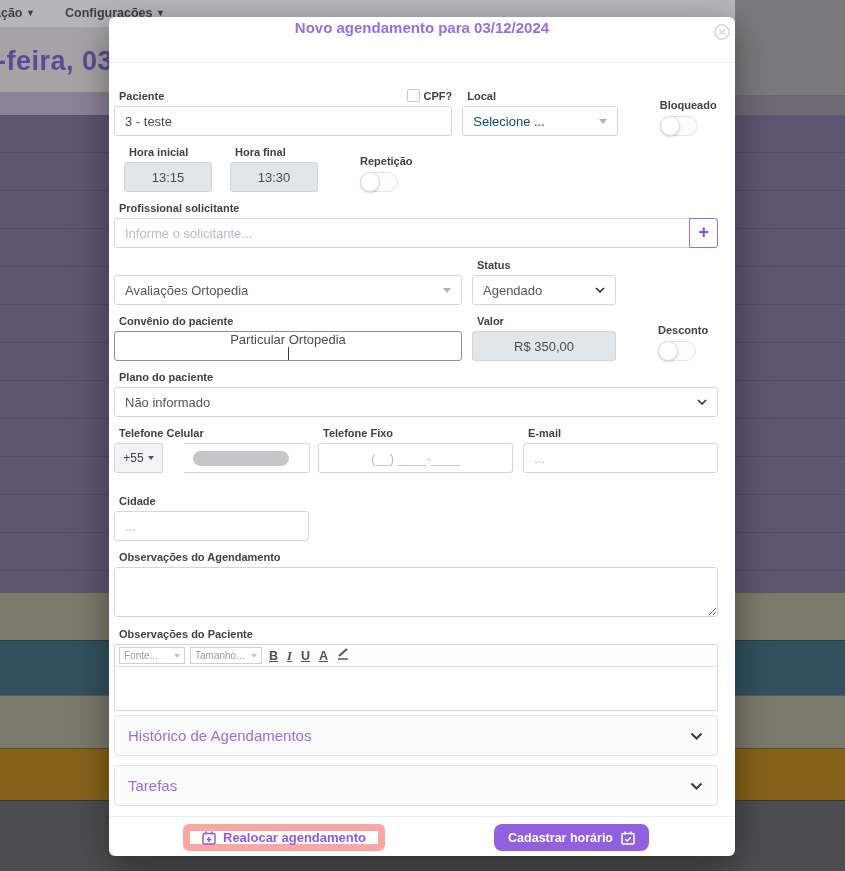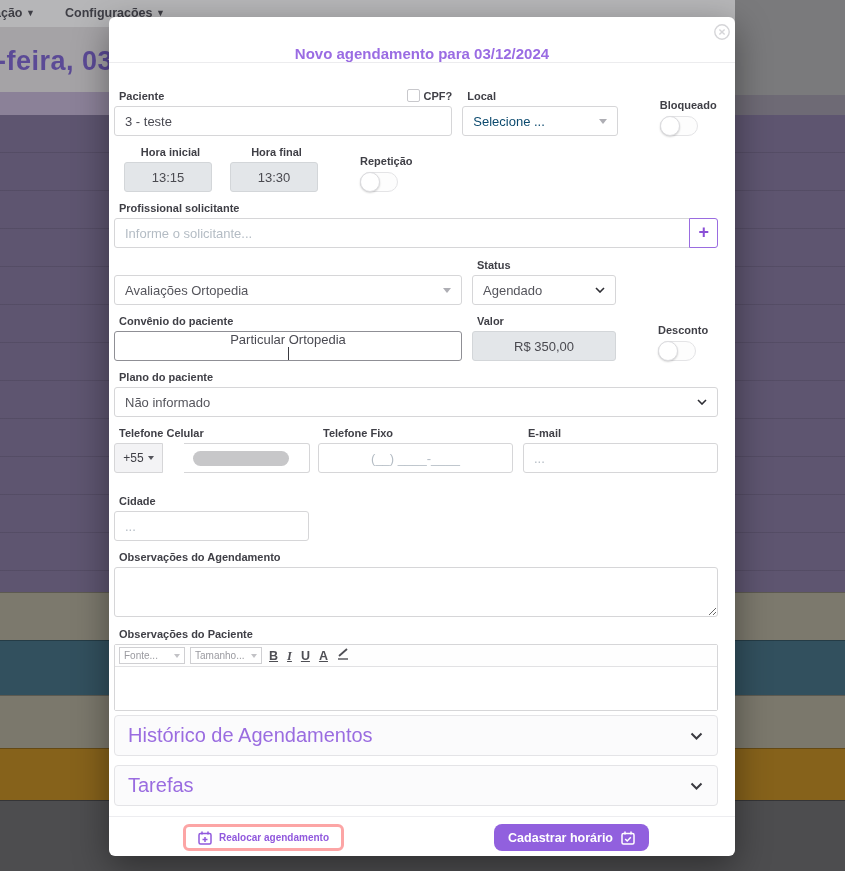--- a/index.html
+++ b/index.html
@@ -24,34 +24,34 @@
   .bg-menu { position:absolute; top:6px; font-size:12.5px; font-weight:700; color:#3e3e45; white-space:nowrap; cursor:pointer; }
   .bg-menu .tri { font-size:9px; vertical-align:1px; }
   .bg-menu1 { left:-6px; }
   .bg-menu2 { left:65px; }
   .bg-heading-text { position:absolute; top:46px; left:-3px; font-size:27px; font-weight:600; color:#5b4a96; white-space:nowrap; letter-spacing:.5px; }
 
   
   .modal { position:absolute; left:109px; top:17px; width:626px; height:839px;
            background:#fff; border-radius:6px; box-shadow:0 10px 35px rgba(0,0,0,.4); }
   .modal-header { position:relative; height:46px; border-bottom:1px solid #ececee;
-                  display:flex; align-items:flex-end; justify-content:center; }
+                  display:flex; align-items:flex-start; justify-content:center; }
   .modal-title { font-size:15px; font-weight:700; color:#9a6ce3; padding-top:2px; }
   .close-btn { position:absolute; top:6px; right:4px; width:18px; height:18px; cursor:pointer; }
 
   .modal-body { padding:26px 17px 0 5px; }
 
   .row { display:flex; align-items:flex-end; margin-bottom:10px; }
   .field { display:flex; flex-direction:column; }
   .field > label, .lbl { font-size:11px; font-weight:700; color:#3f3f46; margin:0 0 4px 0; padding-left:5px; white-space:nowrap; }
   .label-row { display:flex; justify-content:space-between; align-items:center; margin-bottom:4px; }
   .label-row .lbl { margin:0; }
 
   .w348{width:348px;} .w297{width:297px;} .w160{width:160px;} .w144{width:144px;}
-  .w196{width:196px;} .w195{width:195px;} .w88{width:88px;text-align:center;}
+  .w196{width:196px;} .w195{width:195px;} .w88{width:88px;}
   .ml8{margin-left:8px;} .ml10{margin-left:10px;} .ml18{margin-left:18px;} .mla{margin-left:auto;}
 
   input[type=text], .textbox {
     height:30px; border:1px solid #d6d6d8; border-radius:3px; background:#fff;
     padding:0 10px; font-size:13px; color:#4a4a52; font-family:"Liberation Sans",sans-serif;
     width:100%; outline:none;
   }
   input::placeholder { color:#b4bcc4; }
   .textbox { display:flex; align-items:center; }
   .textbox.focused { border-color:#8f8f95;flex-direction:column; }
@@ -98,28 +98,28 @@
   .mini-sel { height:17px; border:1px solid #cfcfd2; background:#fff; display:flex; align-items:center; justify-content:space-between;
               font-size:10px; color:#9a9aa0; padding:0 4px; cursor:pointer; }
   .mini-sel .tri-gray { width:0;height:0;border-left:3px solid transparent;border-right:3px solid transparent;border-top:4px solid #c2c2c6; }
   .w66{width:66px;} .w72{width:72px;}
   .tb-btn { font-size:12.5px; font-weight:700; color:#4e4e54; text-decoration:underline; padding:0 2px; cursor:pointer; line-height:18px; }
   .tb-btn.italic { font-style:italic; font-family:"Liberation Serif",serif; }
   .editor-area { height:43px; background:#fff; }
 
   .panel { width:100%; height:41px; border:1px solid #e4e4e7; border-radius:4px; background:#fbfbfc;
            display:flex; align-items:center; justify-content:space-between; padding:0 14px 0 13px; cursor:pointer; }
-  .panel-title { font-size:20px; color:#9a6ce0; }
+  .panel-title { font-size:15px; color:#9a6ce0; }
   .mb9 { margin-bottom:9px; }
 
   .modal-footer { position:absolute; left:0; right:0; bottom:5px; border-top:1px solid #ededf0;
                   padding:7px 86px 0 74px; display:flex; justify-content:space-between; align-items:center; }
   .btn-outline { height:27px; display:flex; align-items:center; gap:7px; padding:0 12px;
-                 border:3px solid #fca5a5; border-radius:6px; background:#fff; color:#9159dd;
-                 font-size:10px; font-weight:700; font-family:"Liberation Sans",sans-serif; cursor:pointer; }
+                 border:7px solid #fca5a5; border-radius:6px; background:#fff; color:#9159dd;
+                 font-size:13px; font-weight:700; font-family:"Liberation Sans",sans-serif; cursor:pointer; }
   .btn-solid { height:27px; display:flex; align-items:center; gap:8px; padding:0 14px;
                border:none; border-radius:8px; background:#9160de; color:#fff;
                font-size:12.5px; font-weight:700; font-family:"Liberation Sans",sans-serif; cursor:pointer; }
   .gap23 { margin-top:22px; }
 </style>
 </head>
 <body>
 
 <div class="band b-menubar"></div>
 <div class="band b-heading"></div>

